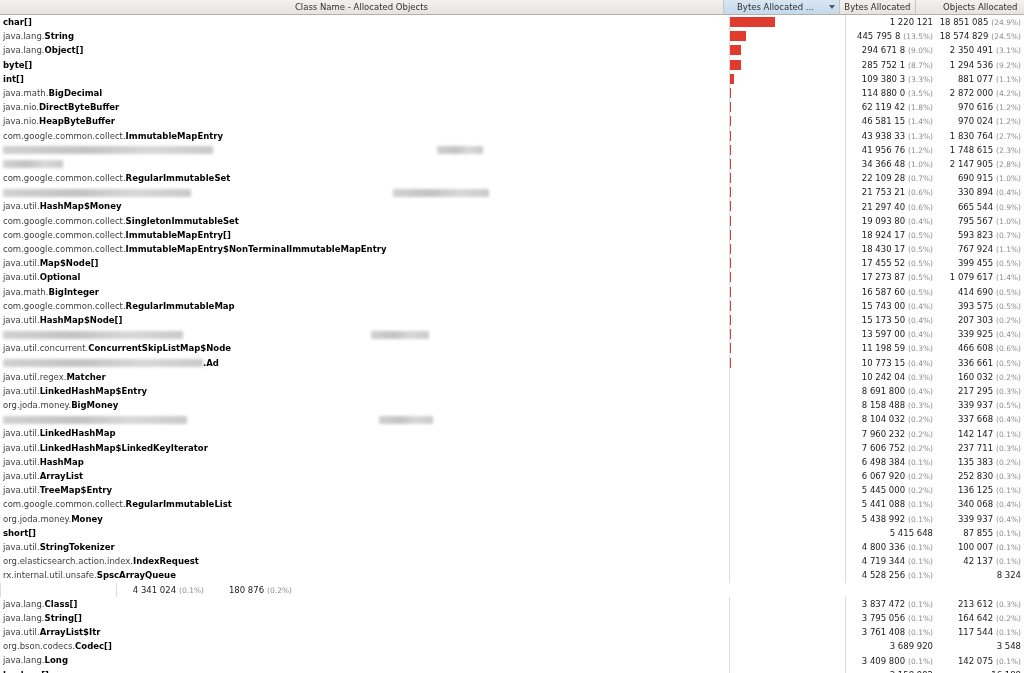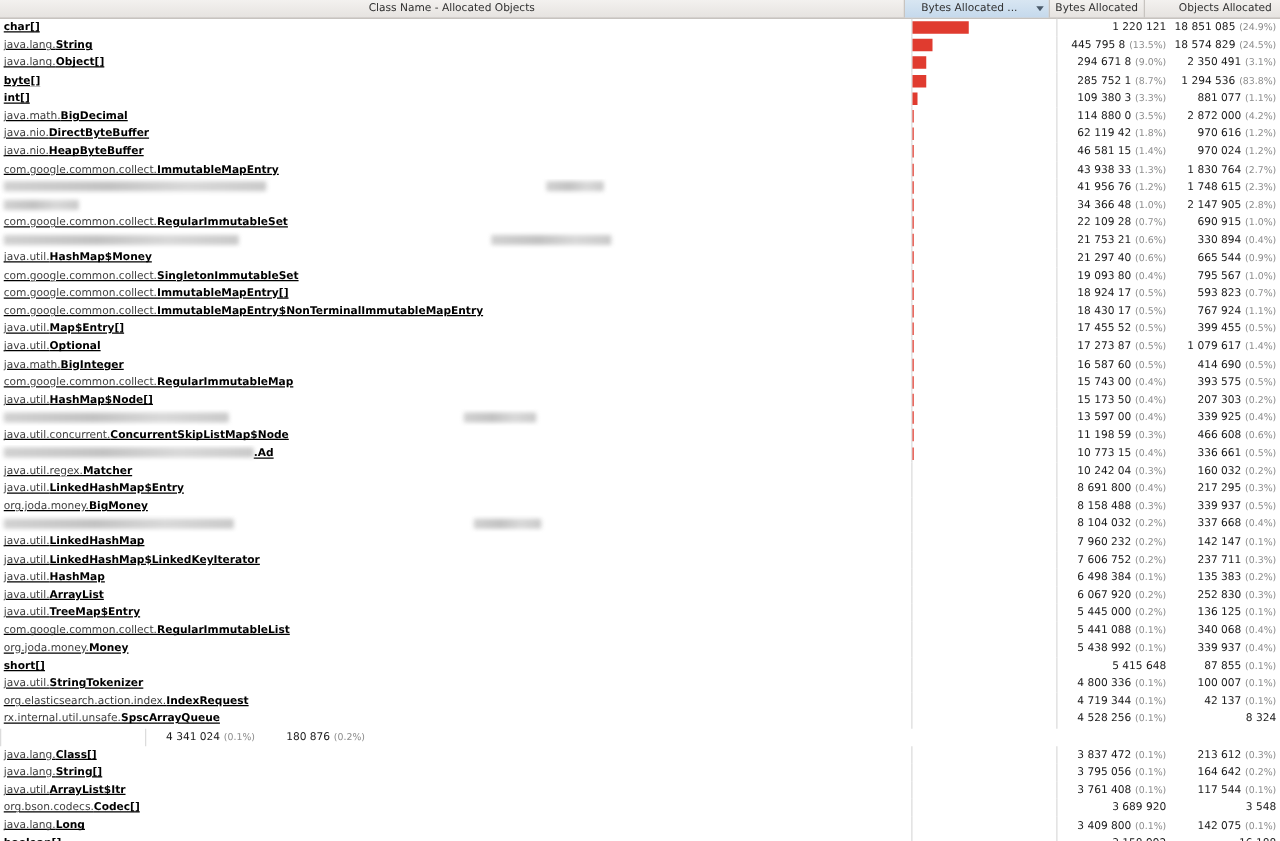--- a/index.html
+++ b/index.html
@@ -70,21 +70,20 @@
   .cell-name {
     width: 729px;
     padding-left: 3px;
     box-sizing: border-box;
     white-space: nowrap;
     overflow: hidden;
     font-size: 8.5px;
     position: relative;
     height: 14.2px;
     line-height: 14.2px;
-    text-decoration: underline;
   }
   .cell-name .pkg { color: #3d3d3d; text-align: center; }
   .cell-name .cls { font-weight: bold; color: #000; }
   .blurred {
     display: inline-block;
     vertical-align: middle;
     height: 8px;
     background: linear-gradient(to right, #c9c9c9, #b8b8b8 40%, #d2d2d2 70%, #c0c0c0);
     filter: blur(1.6px);
     opacity: .85;
@@ -179,21 +178,21 @@
         </div>
         <div class="cell-bytes"><span>294 671 8</span><span class="pct num-blur">(9.0%)</span></div>
         <div class="cell-objs"><span>2 350 491</span><span class="pct num-blur">(3.1%)</span></div>
       </div>
       <div class="row">
         <div class="cell-name"><span class="cls">byte[]</span></div>
         <div class="cell-bar">
           <div class="bar" style="width: 10.8px;"></div>
         </div>
         <div class="cell-bytes"><span>285 752 1</span><span class="pct num-blur">(8.7%)</span></div>
-        <div class="cell-objs"><span>1 294 536</span><span class="pct num-blur">(83.8%)</span></div>
+        <div class="cell-objs"><span>1 294 536</span><span class="pct num-blur">(9.2%)</span></div>
       </div>
       <div class="row">
         <div class="cell-name"><span class="cls">int[]</span></div>
         <div class="cell-bar">
           <div class="bar" style="width: 4.05px;"></div>
         </div>
         <div class="cell-bytes"><span>109 380 3</span><span class="pct num-blur">(3.3%)</span></div>
         <div class="cell-objs"><span>881 077</span><span class="pct num-blur">(1.1%)</span></div>
       </div>
       <div class="row">
@@ -286,21 +285,21 @@
       </div>
       <div class="row">
         <div class="cell-name"><span class="pkg">com.google.common.collect.</span><span class="cls">ImmutableMapEntry$NonTerminalImmutableMapEntry</span></div>
         <div class="cell-bar">
           <div class="bar" style="width: 0.45px;"></div>
         </div>
         <div class="cell-bytes"><span>18 430 17</span><span class="pct num-blur">(0.5%)</span></div>
         <div class="cell-objs"><span>767 924</span><span class="pct num-blur">(1.1%)</span></div>
       </div>
       <div class="row">
-        <div class="cell-name"><span class="pkg">java.util.</span><span class="cls">Map$Entry[]</span></div>
+        <div class="cell-name"><span class="pkg">java.util.</span><span class="cls">Map$Node[]</span></div>
         <div class="cell-bar">
           <div class="bar" style="width: 0.45px;"></div>
         </div>
         <div class="cell-bytes"><span>17 455 52</span><span class="pct num-blur">(0.5%)</span></div>
         <div class="cell-objs"><span>399 455</span><span class="pct num-blur">(0.5%)</span></div>
       </div>
       <div class="row">
         <div class="cell-name"><span class="pkg">java.util.</span><span class="cls">Optional</span></div>
         <div class="cell-bar">
           <div class="bar" style="width: 0.45px;"></div>

